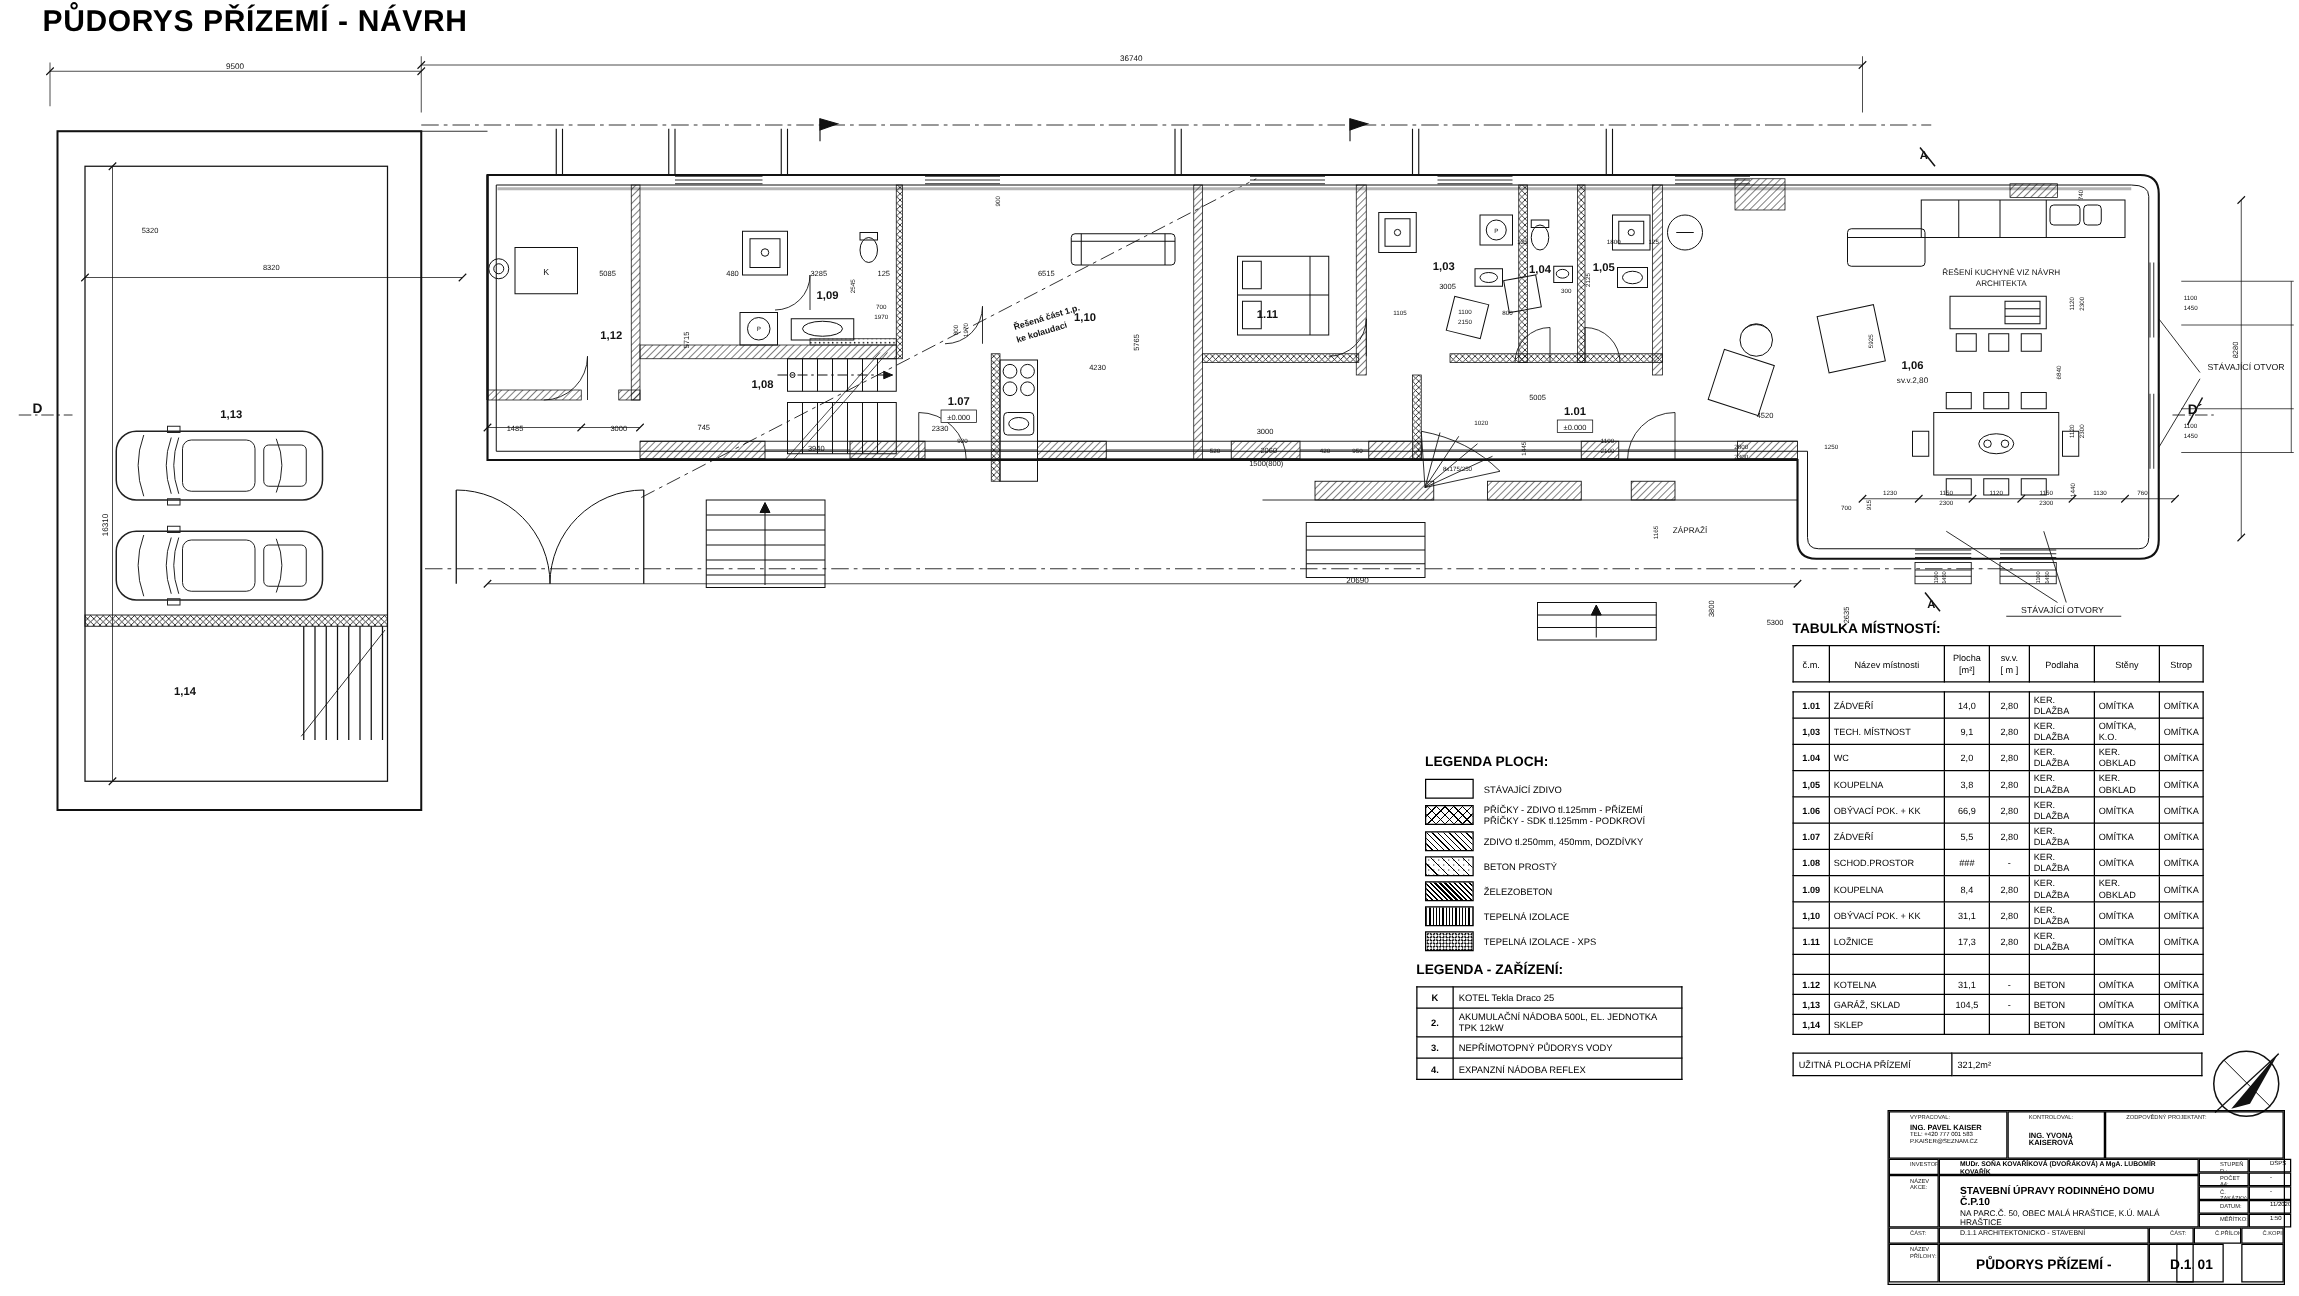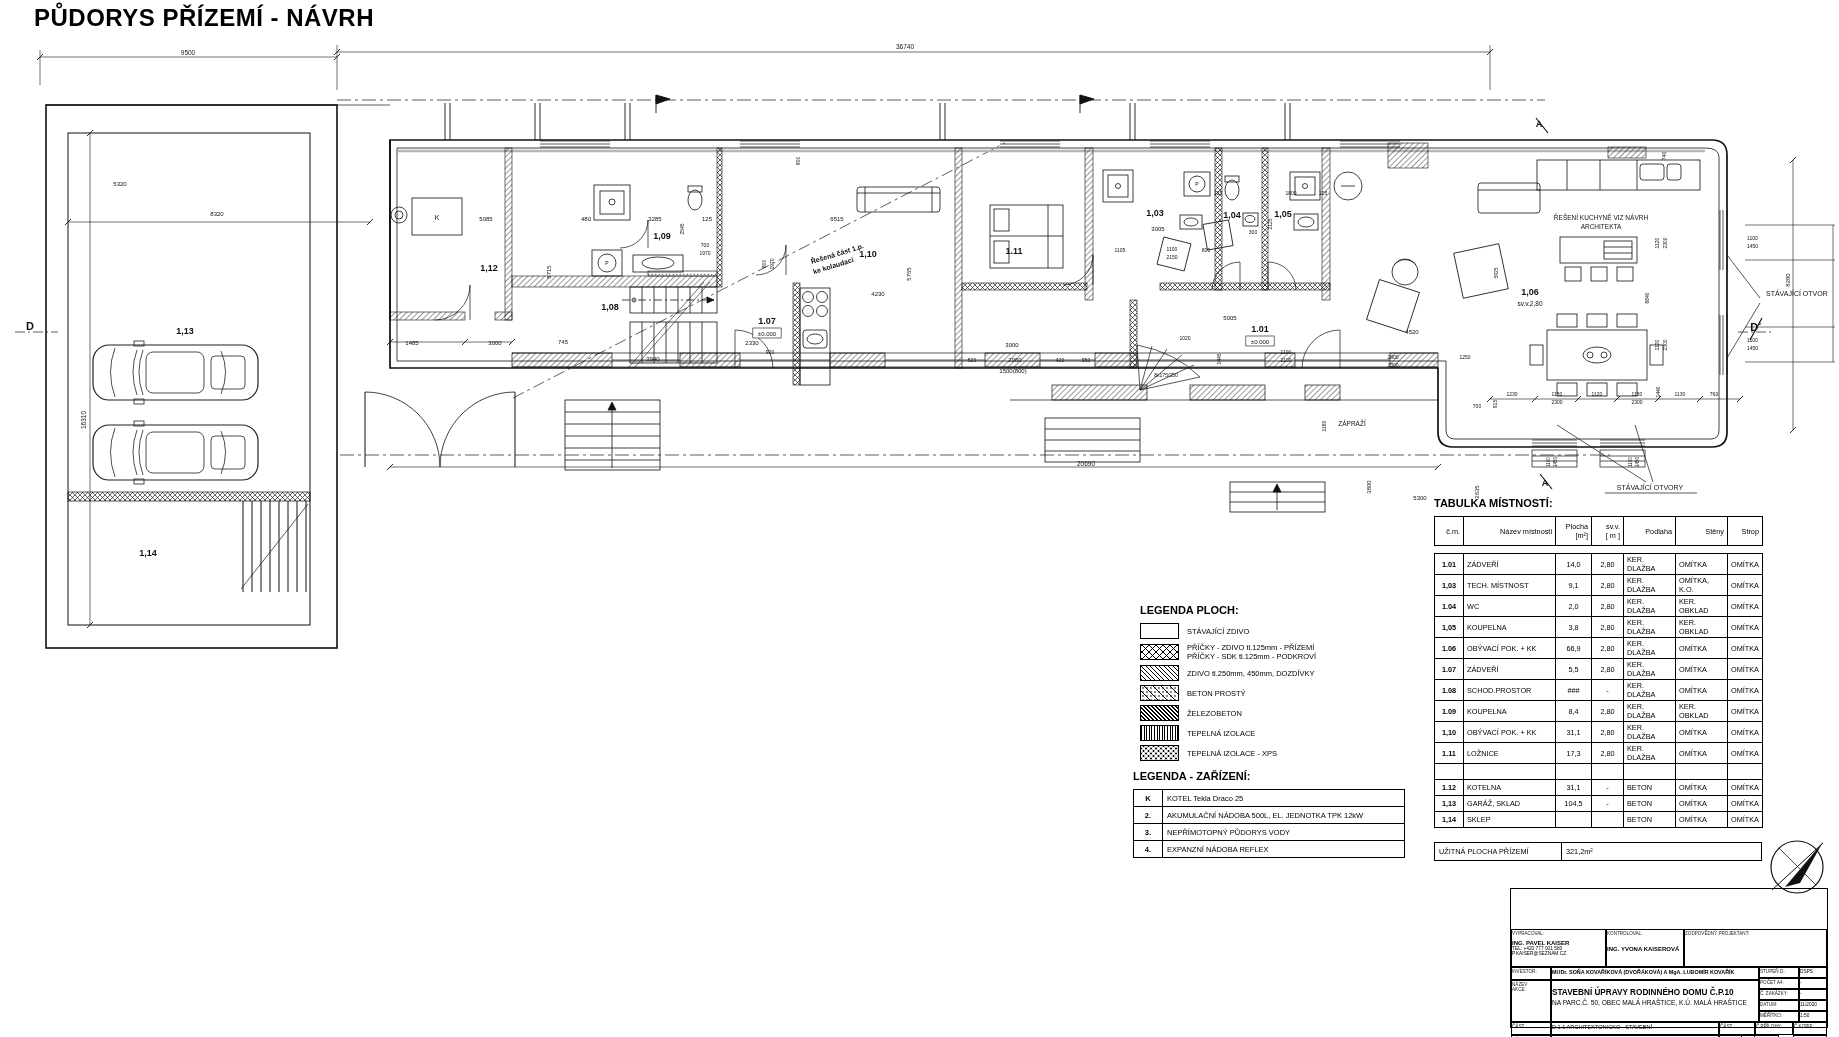--- a/index.html
+++ b/index.html
@@ -22,42 +22,42 @@
   .sw-hatch{background-image:repeating-linear-gradient(45deg,#000 0 .8px,transparent .8px 3.2px);}
   .sw-beton{background-image:radial-gradient(#000 .6px,transparent .8px),
                              repeating-linear-gradient(45deg,#000 0 .7px,transparent .7px 6px);
             background-size:4px 4px,auto;}
   .sw-zb{background-image:repeating-linear-gradient(45deg,#000 0 1.2px,transparent 1.2px 2.8px);}
   .sw-izol{background-image:repeating-linear-gradient(90deg,#000 0 1px,transparent 1px 2.6px);}
   .sw-xps{background-image:radial-gradient(circle,transparent 1.4px,#000 1.5px 2px,transparent 2.1px),
           radial-gradient(circle,transparent 1.4px,#000 1.5px 2px,transparent 2.1px);
           background-size:5px 5px,5px 5px;background-position:0 0,2.5px 2.5px;}
   
-  #legend-zarizeni{left:1133px;top:770px;width:272px;}
+  #legend-zarizeni{left:1133px;top:770px;width:213px;}
   #legend-zarizeni table{border-collapse:collapse;width:100%;margin-top:6px;}
   #legend-zarizeni td{border:1px solid #000;font-size:7.5px;padding:2px 4px;height:12px;}
   #legend-zarizeni td.k{width:20px;text-align:center;font-weight:bold;}
   
   #rooms{left:1434px;top:497px;width:330px;}
   #rooms table{border-collapse:collapse;table-layout:fixed;width:328px;}
   #rooms th,#rooms td{border:1px solid #000;font-size:7.3px;padding:1px 3px;overflow:hidden;
                       white-space:pre-line;height:13px;}
-  #rooms th{font-weight:normal;height:26px;text-align:right;}
+  #rooms th{font-weight:normal;height:26px;text-align:center;}
   #rooms col.c0{width:29px}#rooms col.c1{width:92px}#rooms col.c2{width:36px}
   #rooms col.c3{width:32px}#rooms col.c4{width:52px}#rooms col.c5{width:52px}#rooms col.c6{width:35px}
   #rooms td.num{font-weight:bold;text-align:center;}
   #rooms td.ctr{text-align:center;}
   #rooms .body-tbl{margin-top:7px;}
   #rooms-footer{margin-top:14px;border-collapse:collapse;}
   #rooms-footer td{border:1px solid #000;font-size:7.3px;padding:2px 4px;}
   #rooms-footer td:first-child{width:118px;}
   
   #tb{left:1510px;top:888px;width:318px;height:140px;border:1.4px solid #000;box-sizing:border-box;
       font-size:5px;}
-  .tb-cell{position:absolute;border:0.7px solid #000;box-sizing:border-box;padding:1px 0;overflow:hidden;margin-top:40px;}
+  .tb-cell{position:absolute;border:0.7px solid #000;box-sizing:border-box;padding:1px 16px;overflow:hidden;}
   .tb-lab{font-size:4.6px;color:#222;display:block;}
   .tb-name{font-size:6px;font-weight:bold;margin-top:4px;display:block;}
   .tb-sm{font-size:4.8px;display:block;}
   .tb-akce1{font-size:8.2px;font-weight:bold;display:block;margin-top:6px;}
   .tb-akce2{font-size:6.6px;display:block;margin-top:2px;}
   .tb-big{font-size:11px;font-weight:bold;text-align:center;}
   .prelab{white-space:pre-line;}
 </style>
 </head>
 <body>

